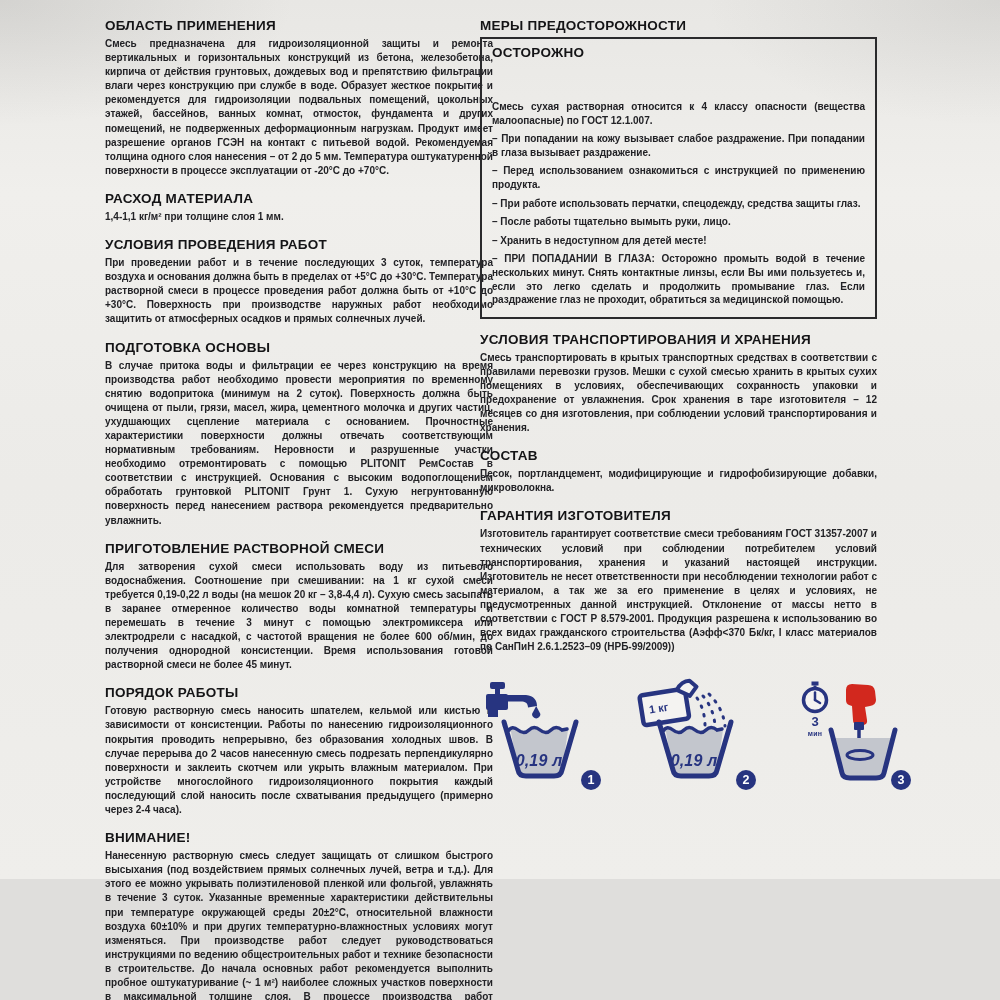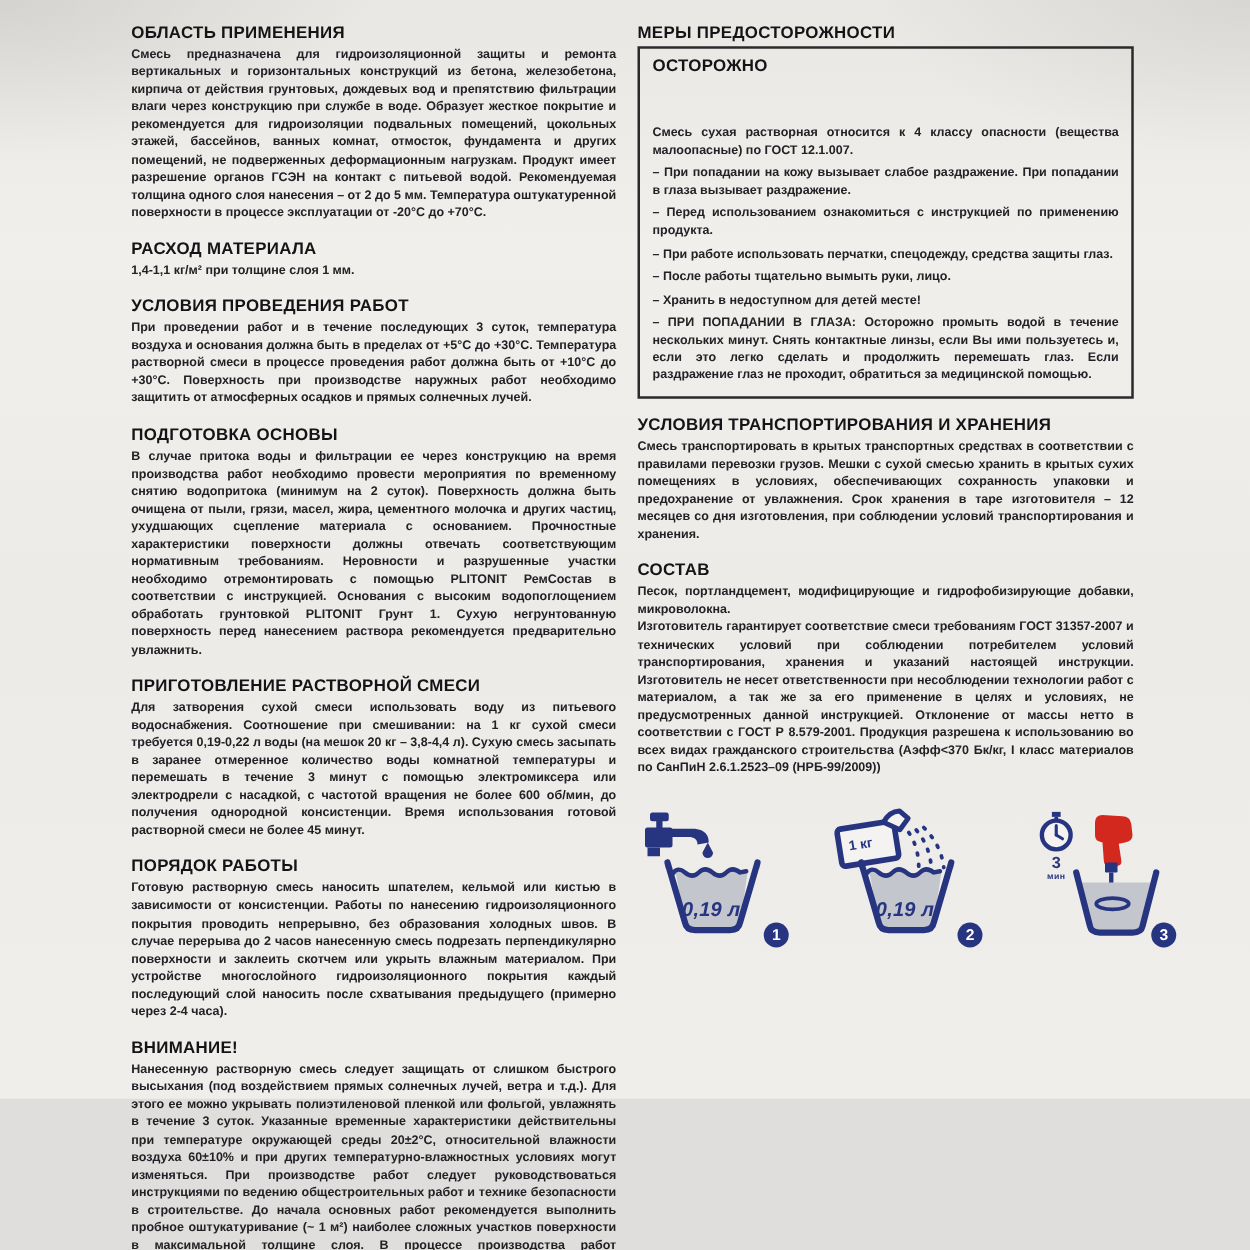--- a/index.html
+++ b/index.html
@@ -11,21 +11,21 @@
   .page{
     position:relative;width:1000px;height:879px;
     background:
       radial-gradient(ellipse 420px 180px at 0% 0%, rgba(120,120,118,.18), rgba(0,0,0,0) 70%),
       radial-gradient(ellipse 420px 180px at 100% 0%, rgba(120,120,118,.15), rgba(0,0,0,0) 70%),
       linear-gradient(180deg,#e8e7e4 0%,#f0efec 22%,#ecebe8 55%,#efeeeb 100%);
     color:#1c1c1e;
   }
   .col{position:absolute;top:18px;}
   .col-left{left:105px;width:388px;}
-  .col-right{left:510px;width:397px;}
+  .col-right{left:480px;width:397px;}
   h2.sec-h{
     font-size:13.5px;font-weight:800;letter-spacing:.25px;color:#141416;
     margin:13px 0 4px 0;text-transform:uppercase;
   }
   .sec:first-child h2.sec-h{margin-top:0;}
   p.body{
     font-size:10px;line-height:14.1px;font-weight:700;color:#222226;
     margin:0;text-align:justify;
   }
   p.body + p.body{margin-top:4px;}
@@ -108,32 +108,33 @@
         </div>
         <div class="sec">
           <div class="caution-box">
             <h2 class="sec-h">ОСТОРОЖНО</h2>
             <p class="body">Смесь сухая растворная относится к 4 классу опасности (вещества малоопасные) по ГОСТ 12.1.007.</p>
             <p class="body">–  При попадании на кожу вызывает слабое раздражение. При попадании в глаза вызывает раздражение.</p>
             <p class="body">–  Перед использованием ознакомиться с инструкцией по применению продукта.</p>
             <p class="body">–  При работе использовать перчатки, спецодежду, средства защиты глаз.</p>
             <p class="body">–  После работы тщательно вымыть руки, лицо.</p>
             <p class="body">–  Хранить в недоступном для детей месте!</p>
-            <p class="body">–  ПРИ ПОПАДАНИИ В ГЛАЗА: Осторожно промыть водой в течение нескольких минут. Снять контактные линзы, если Вы ими пользуетесь и, если это легко сделать и продолжить перемешать глаз. Если раздражение глаз не проходит, обратиться за медицинской помощью.</p>
+            <p class="body">–  ПРИ ПОПАДАНИИ В ГЛАЗА: Осторожно промыть водой в течение нескольких минут. Снять контактные линзы, если Вы ими пользуетесь и, если это легко сделать и продолжить промывание глаз. Если раздражение глаз не проходит, обратиться за медицинской помощью.</p>
           </div>
         </div>
         <div class="sec">
           <h2 class="sec-h">УСЛОВИЯ ТРАНСПОРТИРОВАНИЯ И ХРАНЕНИЯ</h2>
           <p class="body">Смесь транспортировать в крытых транспортных средствах в соответствии с правилами перевозки грузов. Мешки с сухой смесью хранить в крытых сухих помещениях в условиях, обеспечивающих сохранность упаковки и предохранение от увлажнения. Срок хранения в таре изготовителя – 12  месяцев со дня изготовления, при соблюдении условий транспортирования и хранения.</p>
         </div>
         <div class="sec">
           <h2 class="sec-h">СОСТАВ</h2>
           <p class="body">Песок, портландцемент, модифицирующие и гидрофобизирующие добавки, микроволокна.</p>
         </div>
         <div class="sec">
+          <h2 class="sec-h">ГАРАНТИЯ ИЗГОТОВИТЕЛЯ</h2>
           <p class="body">Изготовитель гарантирует соответствие смеси требованиям ГОСТ 31357-2007 и технических условий при соблюдении потребителем условий транспортирования, хранения и указаний настоящей инструкции. Изготовитель не несет ответственности при несоблюдении технологии работ с материалом, а так же за его применение в целях и условиях, не предусмотренных данной инструкцией. Отклонение от массы нетто в соответствии с ГОСТ Р 8.579-2001. Продукция разрешена к использованию во всех видах гражданского строительства (Аэфф&lt;370 Бк/кг, I класс материалов по СанПиН 2.6.1.2523–09 (НРБ-99/2009))</p>
         </div>
       </div>
 
     <div class="steps-row">
 
       <div class="step">
         <svg width="115" height="108" viewBox="0 0 115 108">
 
           <g fill="#273480">

